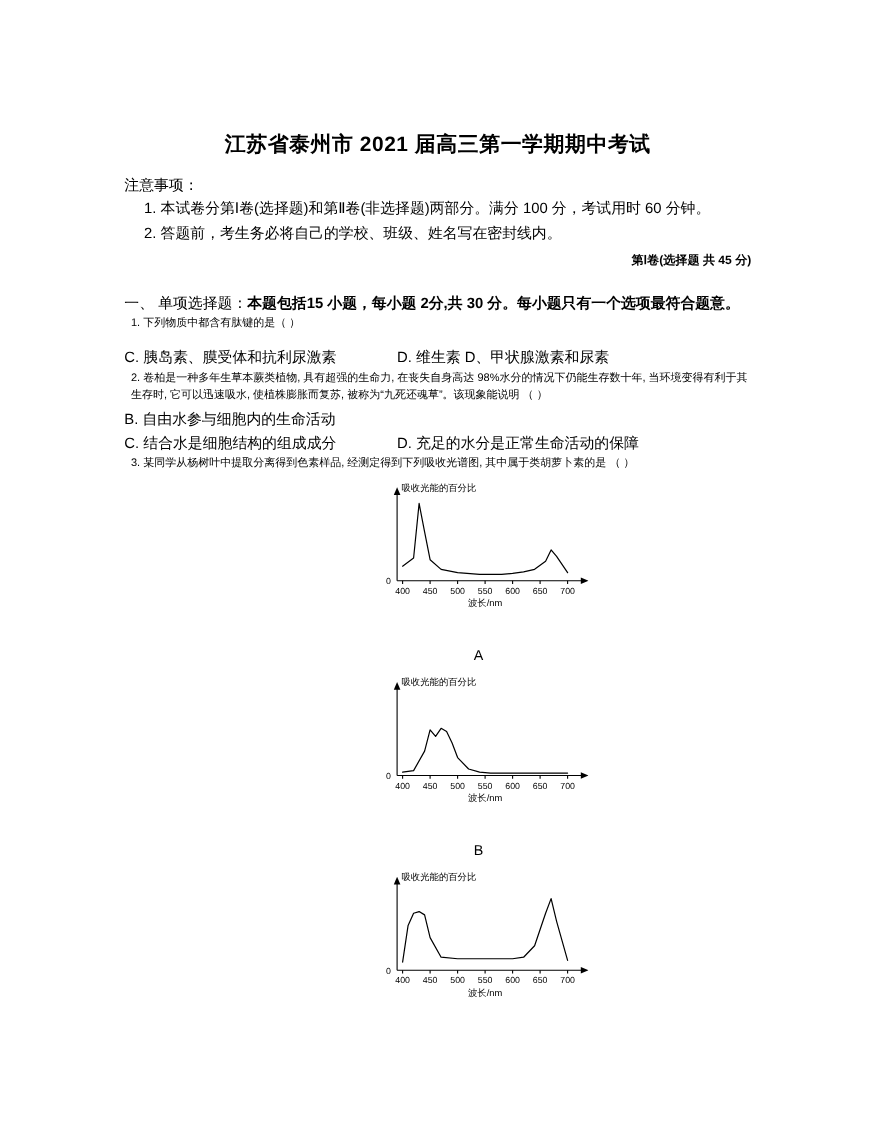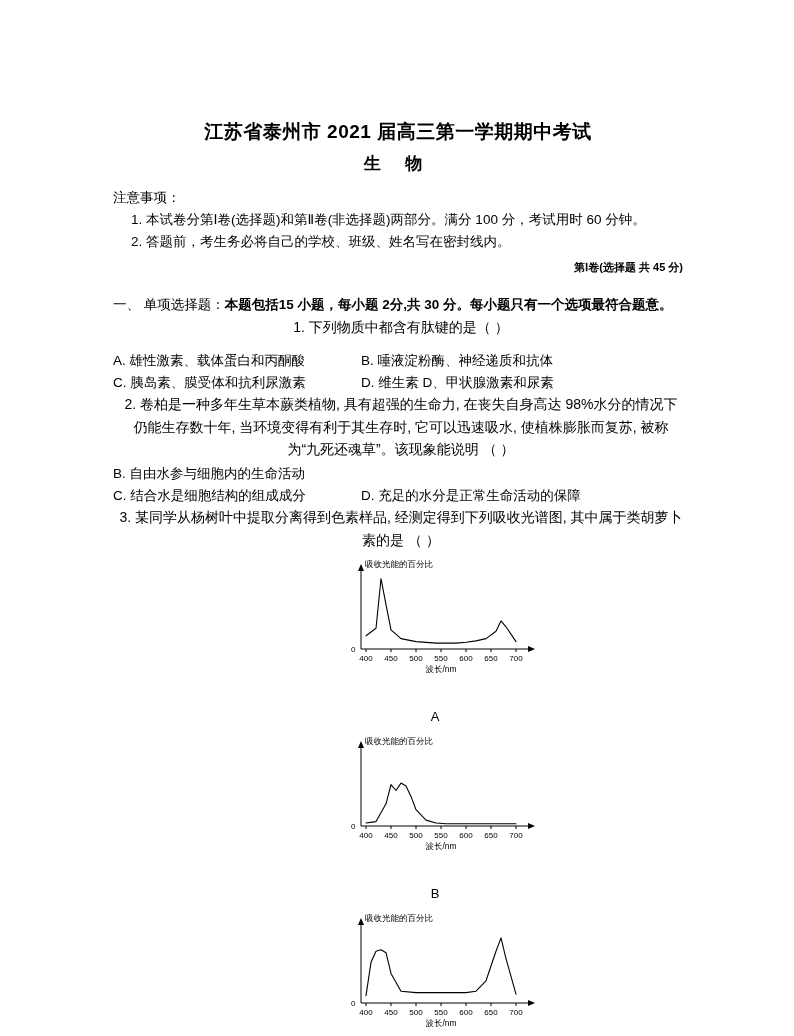--- a/index.html
+++ b/index.html
@@ -60,24 +60,23 @@
     margin-top: 6px;
     line-height: 1.6;
   }
   .q-group-head {
     font-size: 13.5px;
     line-height: 1.58;
     margin-top: 18px;
   }
   .q-group-head b { font-weight: bold; }
   .q-stem {
-    font-size: 14px;
+    font-size: 10px;
     line-height: 1.58;
     padding-left: 6px;
-    text-align: center;
   }
   .opts-row {
     display: flex;
     font-size: 13.5px;
     line-height: 1.62;
   }
   .opt-a { width: 248px; }
   .opt-b { width: 300px; }
   .opts-block { margin-top: 3px; }
   .gap-small { height: 9px; }
@@ -109,39 +108,34 @@
     font-family: "Liberation Sans", sans-serif;
   }
 </style>
 </head>
 <body>
 
 <div class="page">
   <div class="content">
 
     <div class="doc-title">江苏省泰州市 2021 届高三第一学期期中考试</div>
-    <div class="doc-subtitle">生    物</div>
 
     <div class="notice-head">注意事项：</div>
     <div class="notice-item">1. 本试卷分第Ⅰ卷(选择题)和第Ⅱ卷(非选择题)两部分。满分 100 分，考试用时 60 分钟。</div>
     <div class="notice-item">2. 答题前，考生务必将自己的学校、班级、姓名写在密封线内。</div>
 
     <div class="section-title">第Ⅰ卷(选择题   共 45 分)</div>
 
     <div class="q-group-head"><span>一、 单项选择题：</span><b>本题包括15 小题，每小题 2分,共 30 分。每小题只有一个选项最符合题意。</b></div>
 
     <div class="q-stem">1. 下列物质中都含有肽键的是（    ）</div>
 
     <div class="gap-small"></div>
 
     <div class="opts-block">
-      <div class="opts-row">
-        <div class="opt-a">A. 雄性激素、载体蛋白和丙酮酸</div>
-        <div class="opt-b">B. 唾液淀粉酶、神经递质和抗体</div>
-      </div>
       <div class="opts-row">
         <div class="opt-a">C. 胰岛素、膜受体和抗利尿激素</div>
         <div class="opt-b">D. 维生素 D、甲状腺激素和尿素</div>
       </div>
     </div>
 
     <div class="q-stem">2. 卷柏是一种多年生草本蕨类植物, 具有超强的生命力, 在丧失自身高达 98%水分的情况下仍能生存数十年, 当环境变得有利于其生存时, 它可以迅速吸水, 使植株膨胀而复苏, 被称为“九死还魂草”。该现象能说明                （    ）</div>
 
     <div class="opts-block indent-0">
       <div class="opts-row">

